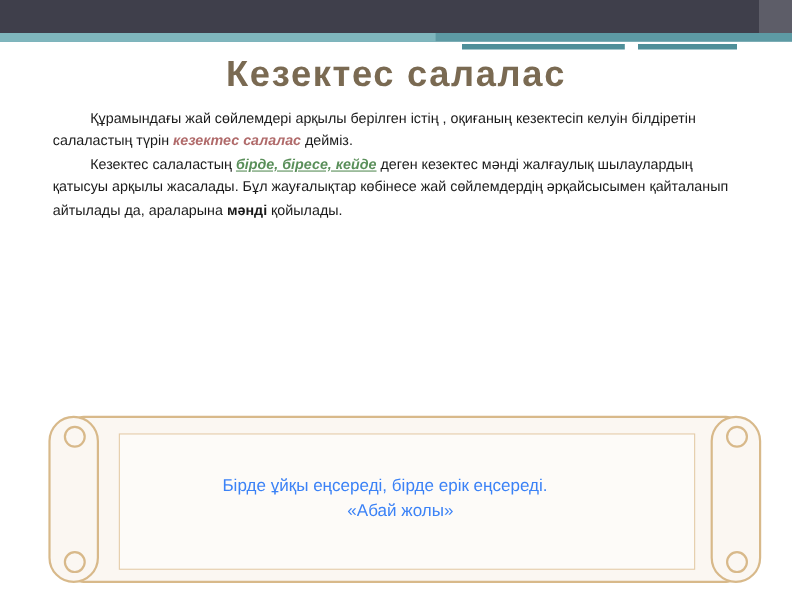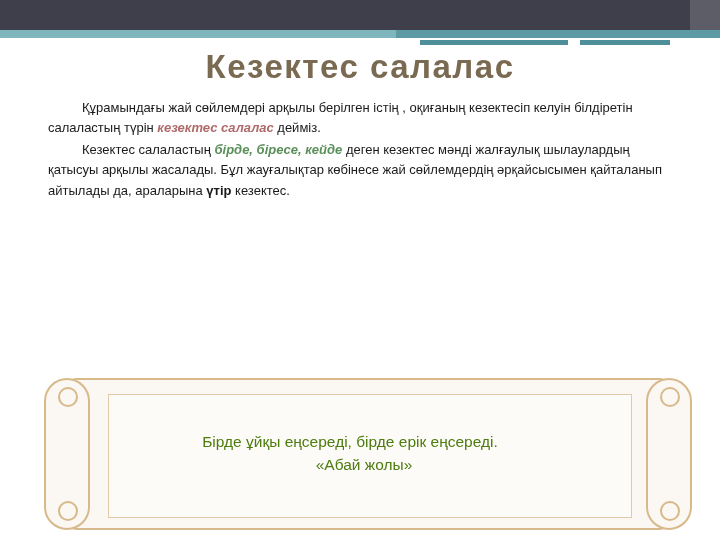--- a/index.html
+++ b/index.html
@@ -96,20 +96,21 @@
   }
   .em-bold-italic {
     font-style: italic;
     font-weight: bold;
     color: #1a1a1a;
   }
   .em-green {
     color: #5a8f5a;
     font-style: italic;
     font-weight: bold;
+    text-decoration: underline;
   }
   .em-bold {
     font-weight: bold;
   }
 
   
   .scroll-wrap {
     position: absolute;
     left: 44px; top: 378px;
     width: 648px;
@@ -158,21 +159,21 @@
   }
   .scroll-roll-hole.top { top: 7px; }
   .scroll-roll-hole.bottom { bottom: 7px; }
 
   .quote-block {
     position: absolute;
     left: 0; top: 52px;
     width: 612px;
     text-align: center;
     font-size: 15.5px;
-    color: #4d7c0f;
+    color: #3b82f6;
     line-height: 1.5;
   }
   .quote-source {
     text-align: center;
     font-size: 15.5px;
     padding-left: 28px;
   }
 </style>
 </head>
 <body>
@@ -186,21 +187,21 @@
 <div class="accent-bar-1"></div>
 <div class="accent-bar-2"></div>
 
 <div class="slide-title">Кезектес салалас</div>
 
 <div class="body-text">
   <p>
     <span>Құрамындағы жай сөйлемдері арқылы берілген істің , оқиғаның кезектесіп келуін білдіретін салаластың түрін </span><span class="em-rose">кезектес салалас</span><span> дейміз.</span>
   </p>
   <p>
-    <span>Кезектес салаластың </span><span class="em-green">бірде, біресе, кейде</span><span> деген кезектес мәнді жалғаулық шылаулардың қатысуы арқылы жасалады.  Бұл жауғалықтар көбінесе жай сөйлемдердің әрқайсысымен қайталанып айтылады да, араларына </span><span class="em-bold">үтір</span><span> кезектес.</span>
+    <span>Кезектес салаластың </span><span class="em-green">бірде, біресе, кейде</span><span> деген кезектес мәнді жалғаулық шылаулардың қатысуы арқылы жасалады.  Бұл жауғалықтар көбінесе жай сөйлемдердің әрқайсысымен қайталанып айтылады да, араларына </span><span class="em-bold">мәнді</span><span> қойылады.</span>
   </p>
 </div>
 
 <div class="scroll-wrap">
   <div class="scroll-body">
     <div class="scroll-inner"></div>
   </div>
   <div class="scroll-roll left">
     <div class="scroll-roll-hole top"></div>
     <div class="scroll-roll-hole bottom"></div>

